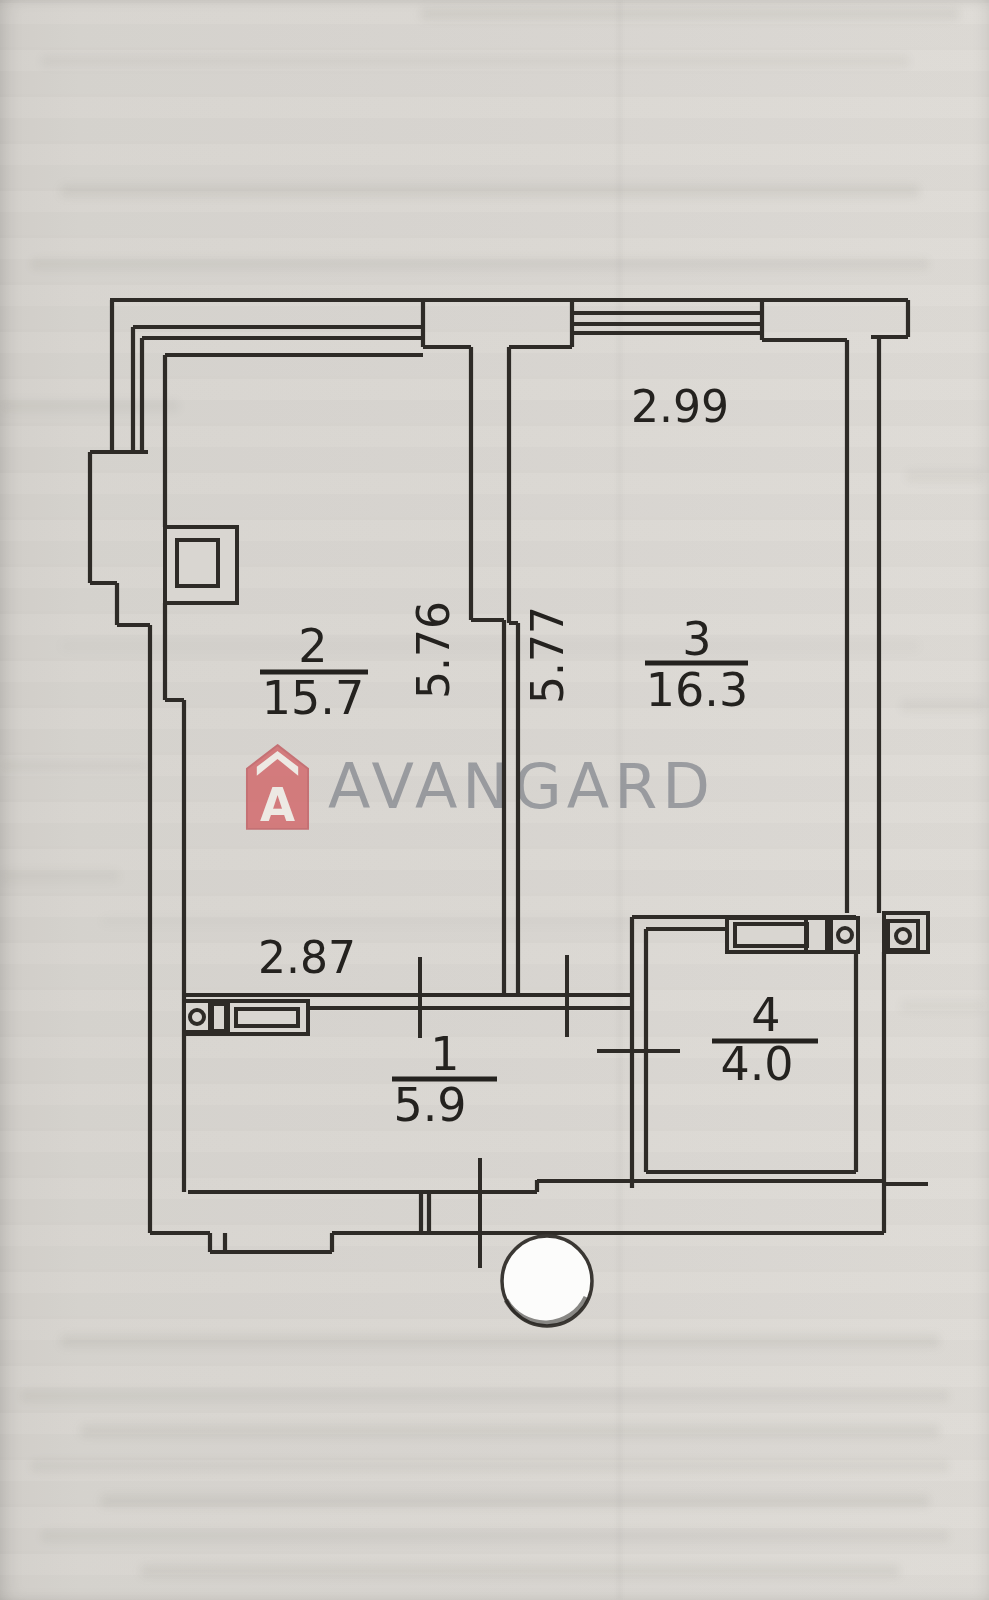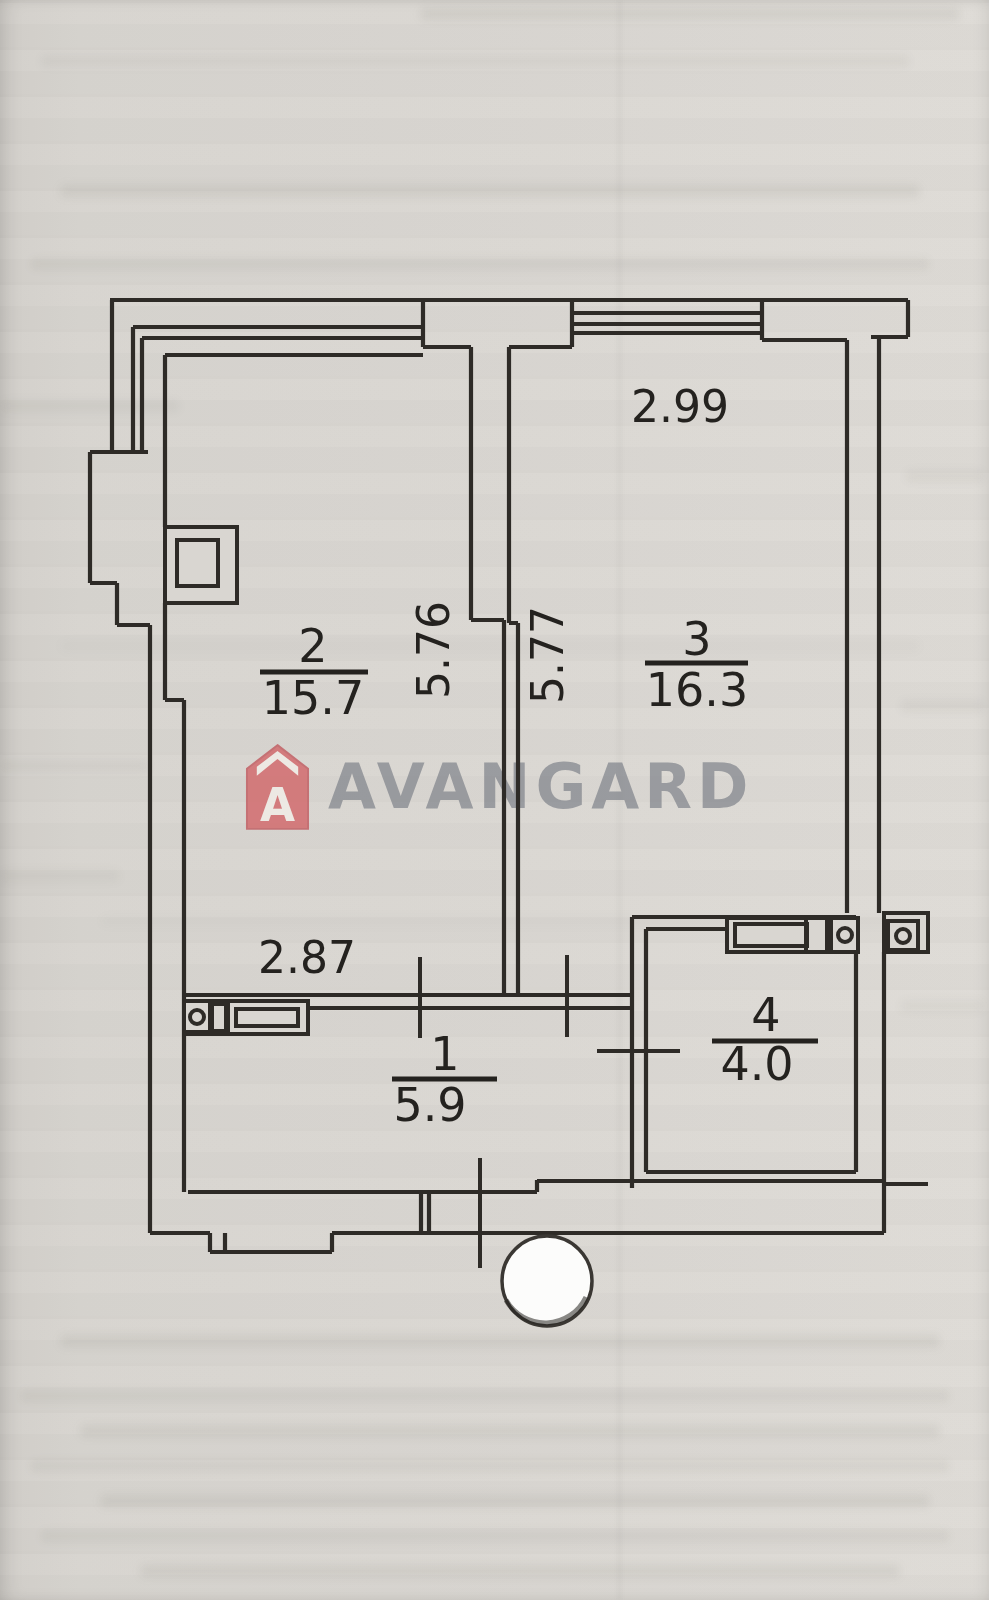--- a/index.html
+++ b/index.html
@@ -13,21 +13,21 @@
     box-shadow:inset 10px 0 22px -10px rgba(0,0,0,.18), inset -8px 0 18px -8px rgba(0,0,0,.10);}
   .page::before{content:"";position:absolute;inset:0;z-index:0;
     background:repeating-linear-gradient(180deg, rgba(0,0,0,.016) 0 3px, rgba(255,255,255,.02) 3px 24px, rgba(0,0,0,.012) 24px 47px);
   }
   .streak{position:absolute;height:12px;background:rgba(108,103,96,.10);
     filter:blur(4px);border-radius:7px;z-index:1;}
   .crease{position:absolute;top:0;width:3px;height:1600px;background:rgba(118,112,103,.08);
     filter:blur(2px);z-index:1;}
   .watermark{position:absolute;left:244px;top:742px;display:flex;align-items:center;z-index:2;}
   .wm-icon{width:67px;height:90px;opacity:.82;flex:0 0 auto;}
-  .wm-text{margin-left:17px;font-size:62px;font-weight:bold;letter-spacing:5px;
+  .wm-text{margin-left:17px;font-size:62px;font-weight:normal;letter-spacing:5px;
     color:rgba(106,112,122,.58);line-height:90px;white-space:nowrap;}
   .plan{position:absolute;left:0;top:0;z-index:3;}
   .plan text{fill:#24221f;font-family:"DejaVu Sans", sans-serif;}
   .dim{font-size:44px;}
   .roomnum{font-size:46px;}
   .area{font-size:46px;}
 </style>
 </head>
 <body>
 

